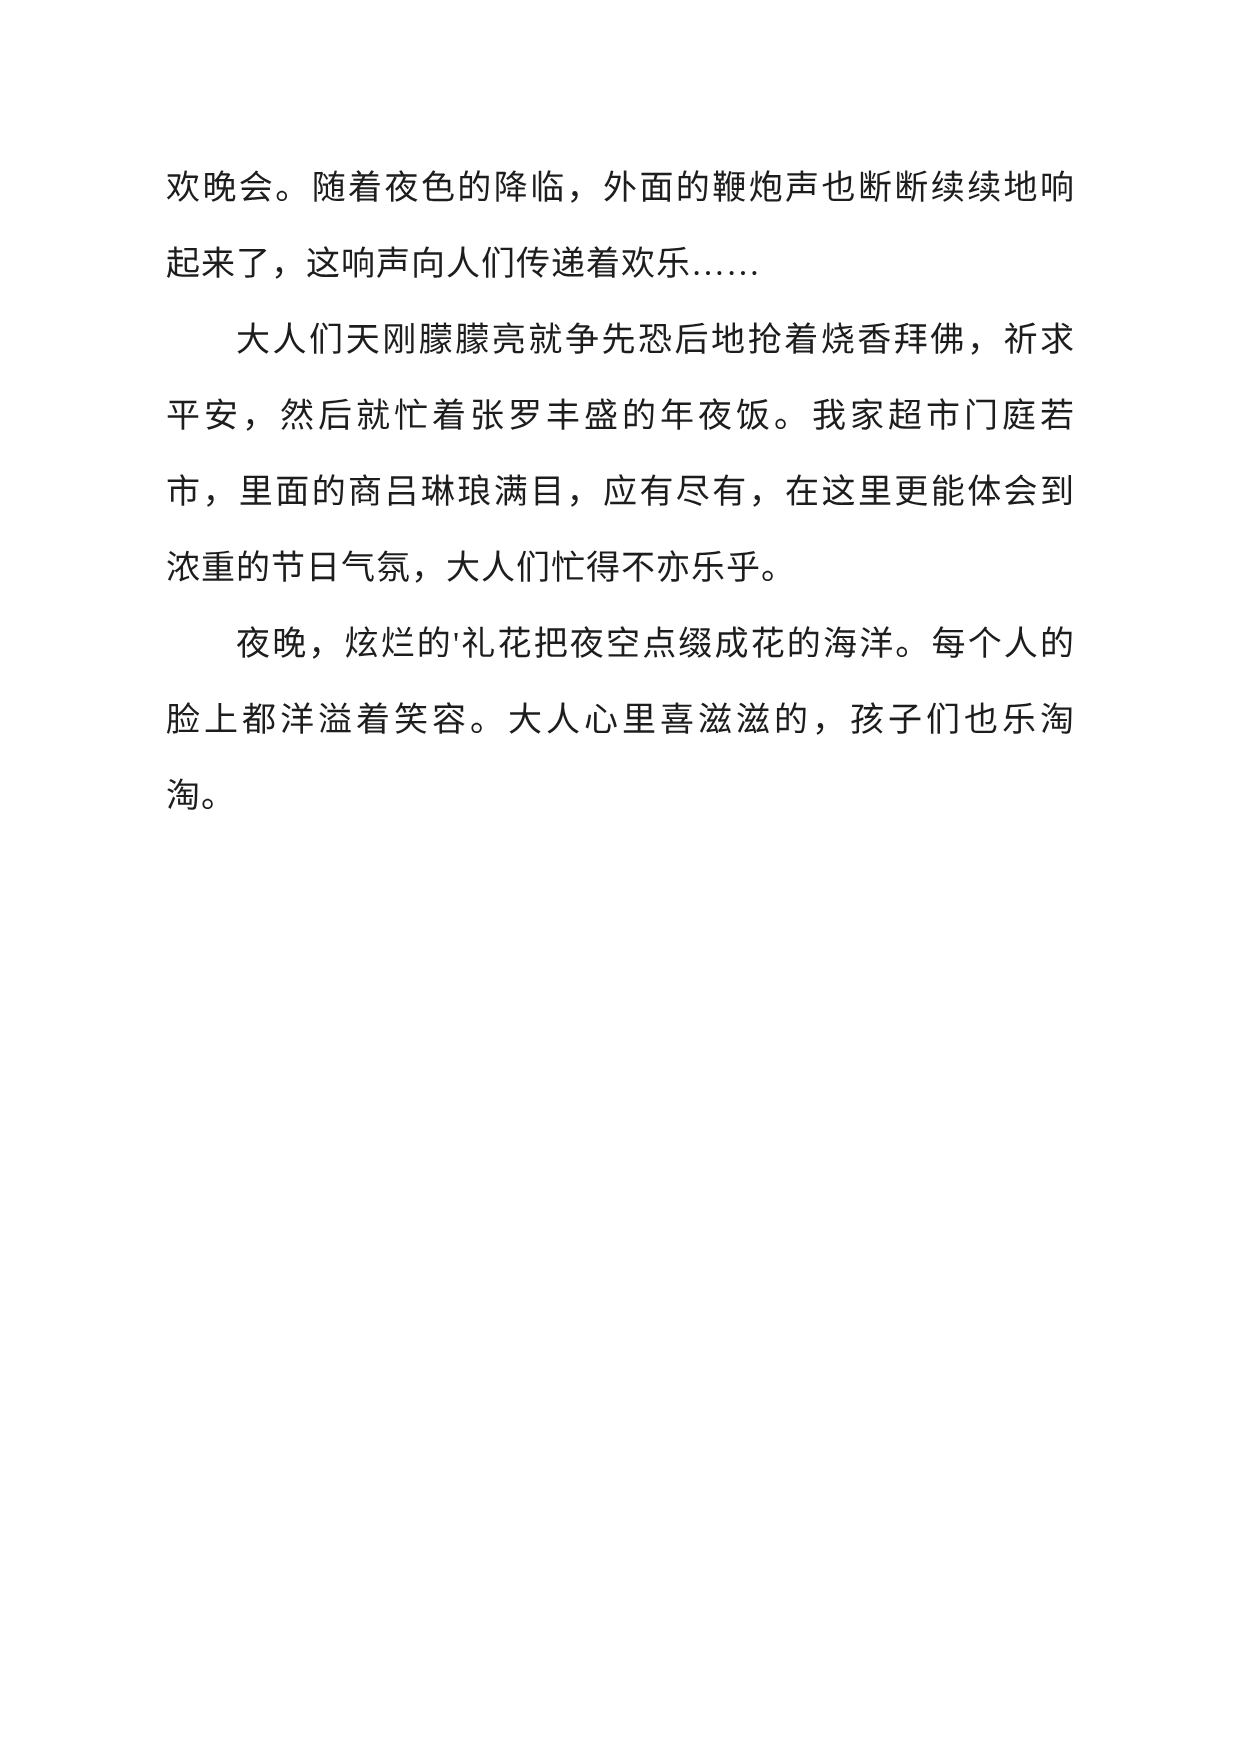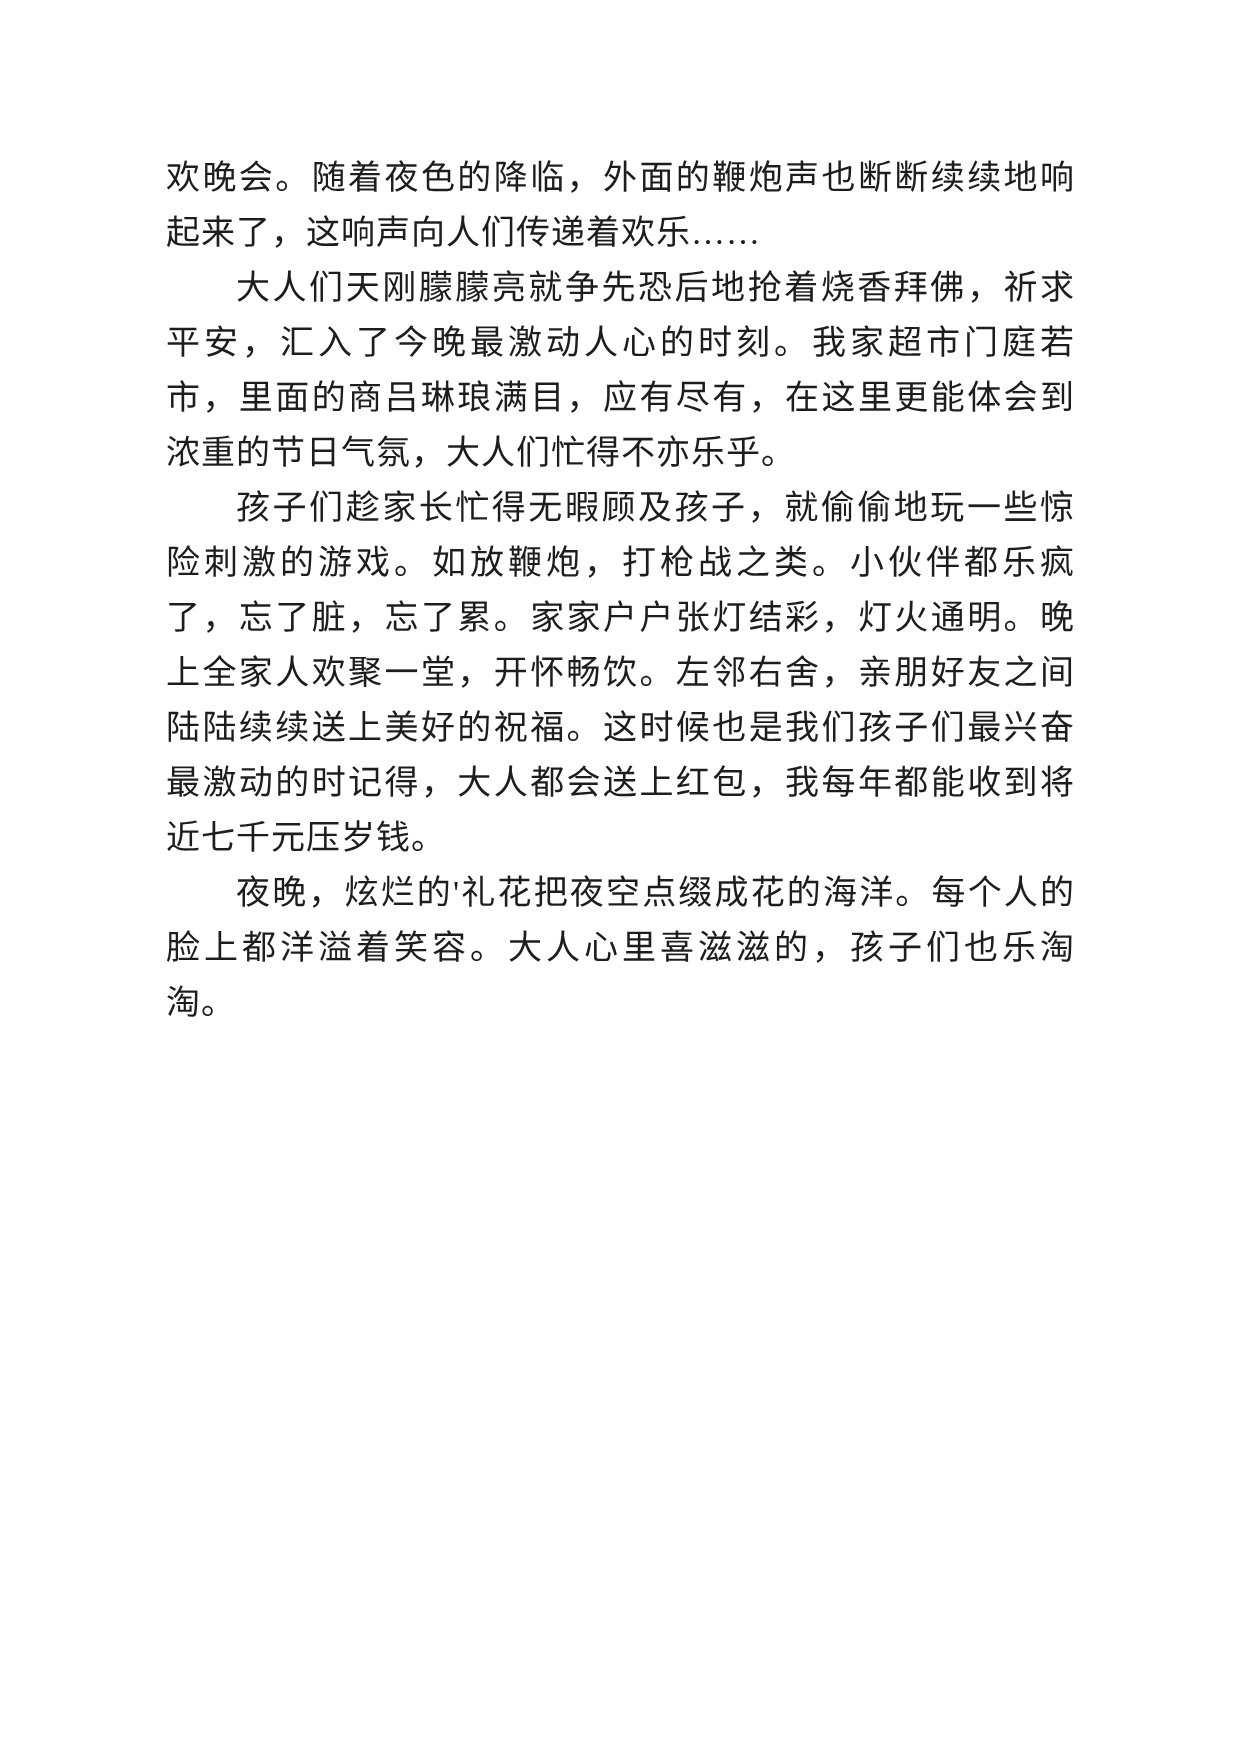--- a/index.html
+++ b/index.html
@@ -18,34 +18,33 @@
     position: absolute;
     left: 166px;
     top: 150px;
     width: 909px;
   }
   p.body-text {
     margin: 0;
     padding: 0;
     font-family: "Liberation Serif", "DejaVu Serif", serif;
     font-size: 34px;
-    line-height: 55px;
+    line-height: 76px;
     letter-spacing: 1px;
     color: #1d1d1d;
     text-align: justify;
     word-break: normal;
     line-break: normal;
   }
   p.indent {
     text-indent: 70px;
   }
 </style>
 </head>
 <body>
 
 <div class="page">
   <div class="content">
     <p class="body-text">欢晚会。随着夜色的降临，外面的鞭炮声也断断续续地响起来了，这响声向人们传递着欢乐……</p>
-    <p class="body-text indent">大人们天刚朦朦亮就争先恐后地抢着烧香拜佛，祈求平安，汇入了今晚最激动人心的时刻。我家超市门庭若市，里面的商吕琳琅满目，应有尽有，在这里更能体会到浓重的节日气氛，大人们忙得不亦乐乎。</p>
-    <p class="body-text indent">孩子们趁家长忙得无暇顾及孩子，就偷偷地玩一些惊险刺激的游戏。如放鞭炮，打枪战之类。小伙伴都乐疯了，忘了脏，忘了累。家家户户张灯结彩，灯火通明。晚上全家人欢聚一堂，开怀畅饮。左邻右舍，亲朋好友之间陆陆续续送上美好的祝福。这时候也是我们孩子们最兴奋最激动的时记得，大人都会送上红包，我每年都能收到将近七千元压岁钱。</p>
+    <p class="body-text indent">大人们天刚朦朦亮就争先恐后地抢着烧香拜佛，祈求平安，然后就忙着张罗丰盛的年夜饭。我家超市门庭若市，里面的商吕琳琅满目，应有尽有，在这里更能体会到浓重的节日气氛，大人们忙得不亦乐乎。</p>
     <p class="body-text indent">夜晚，炫烂的'礼花把夜空点缀成花的海洋。每个人的脸上都洋溢着笑容。大人心里喜滋滋的，孩子们也乐淘淘。</p>
   </div>
 </div>
 
 </body></html>

